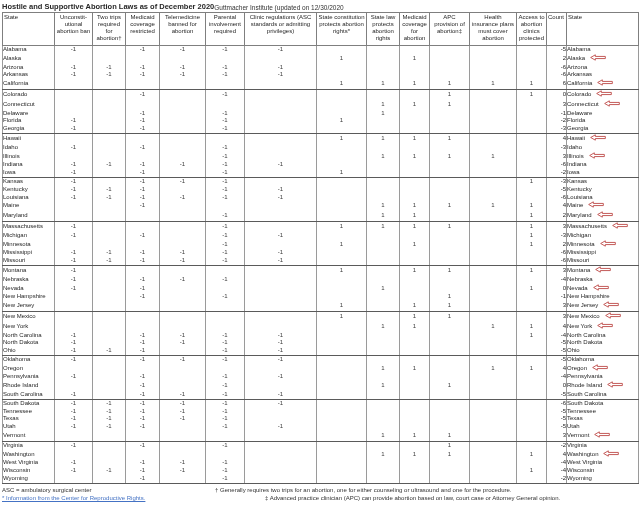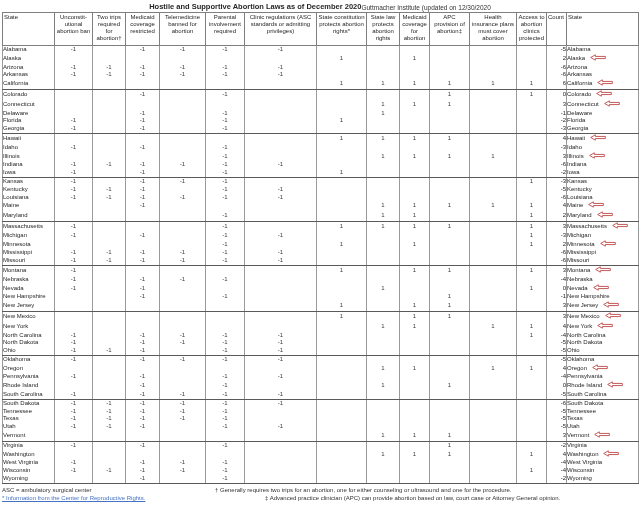--- a/index.html
+++ b/index.html
@@ -1,20 +1,20 @@
 <!DOCTYPE html>
 <html><head>
 <meta charset="utf-8">
 <style>
   html,body{margin:0;padding:0;}
   body{
     width:640px;height:523px;overflow:hidden;background:#ffffff;
     font-family:"Liberation Sans",sans-serif;color:#262626;position:relative;
   }
-  .topbar{display:flex;justify-content:center;align-items:flex-end;padding:1px 2px 1px 2px;height:10px;}
+  .topbar{display:flex;justify-content:flex-start;align-items:flex-end;padding:1px 2px 1px 2px;height:10px;}
   .doc-title{font-weight:bold;font-size:7.5px;}
   .source-note{font-size:6.5px;color:#333;}
   table.laws{border-collapse:collapse;table-layout:fixed;width:636px;margin-left:2px;}
   table.laws th{
     border:1px solid #7f7f7f;font-weight:normal;font-size:6px;line-height:7px;
     vertical-align:top;text-align:center;padding:1px 1px;height:30px;background:#fff;
   }
   table.laws th.left{text-align:left;}
   table.laws td{
     border-left:1px solid #9a9a9a;border-right:1px solid #9a9a9a;border-top:none;border-bottom:none;

